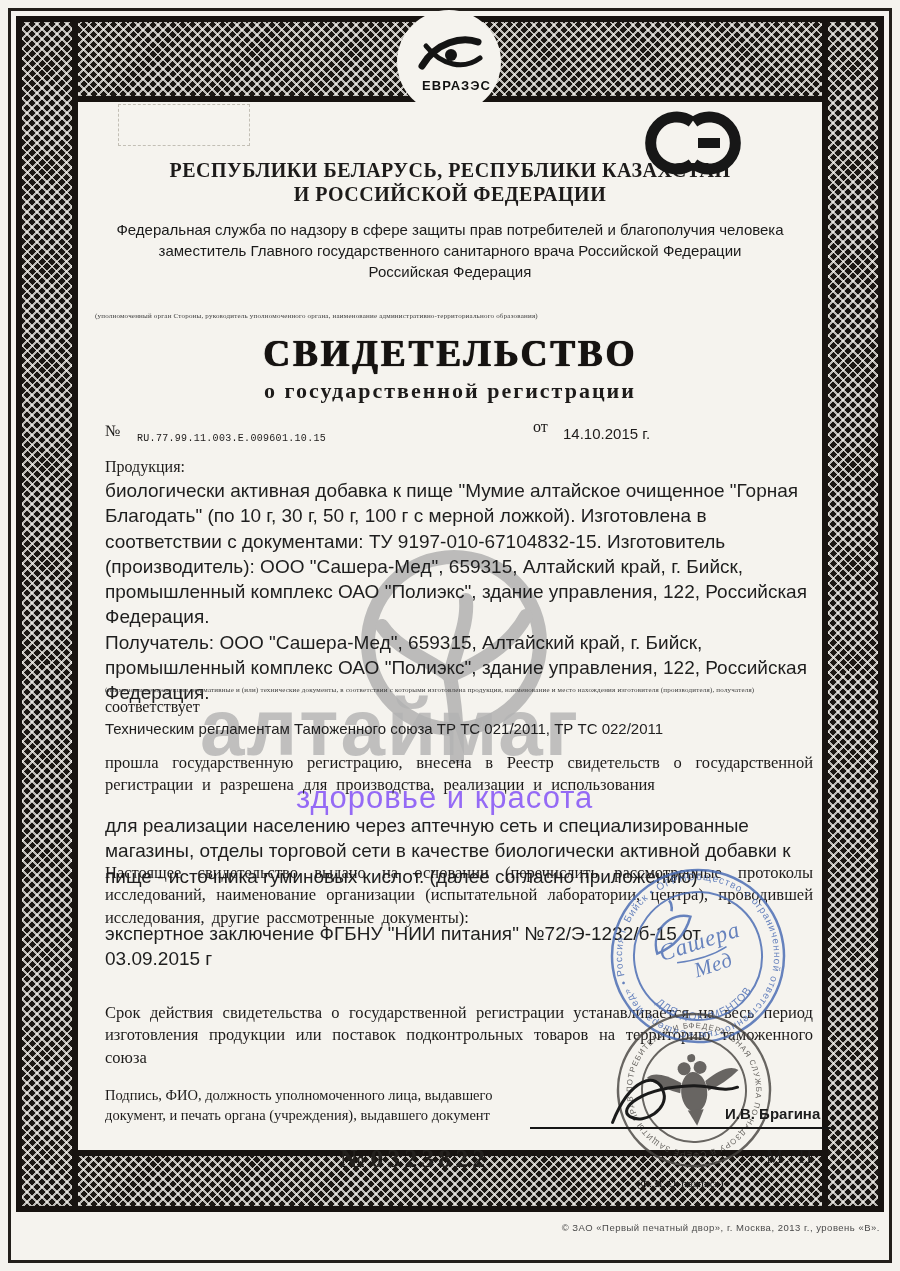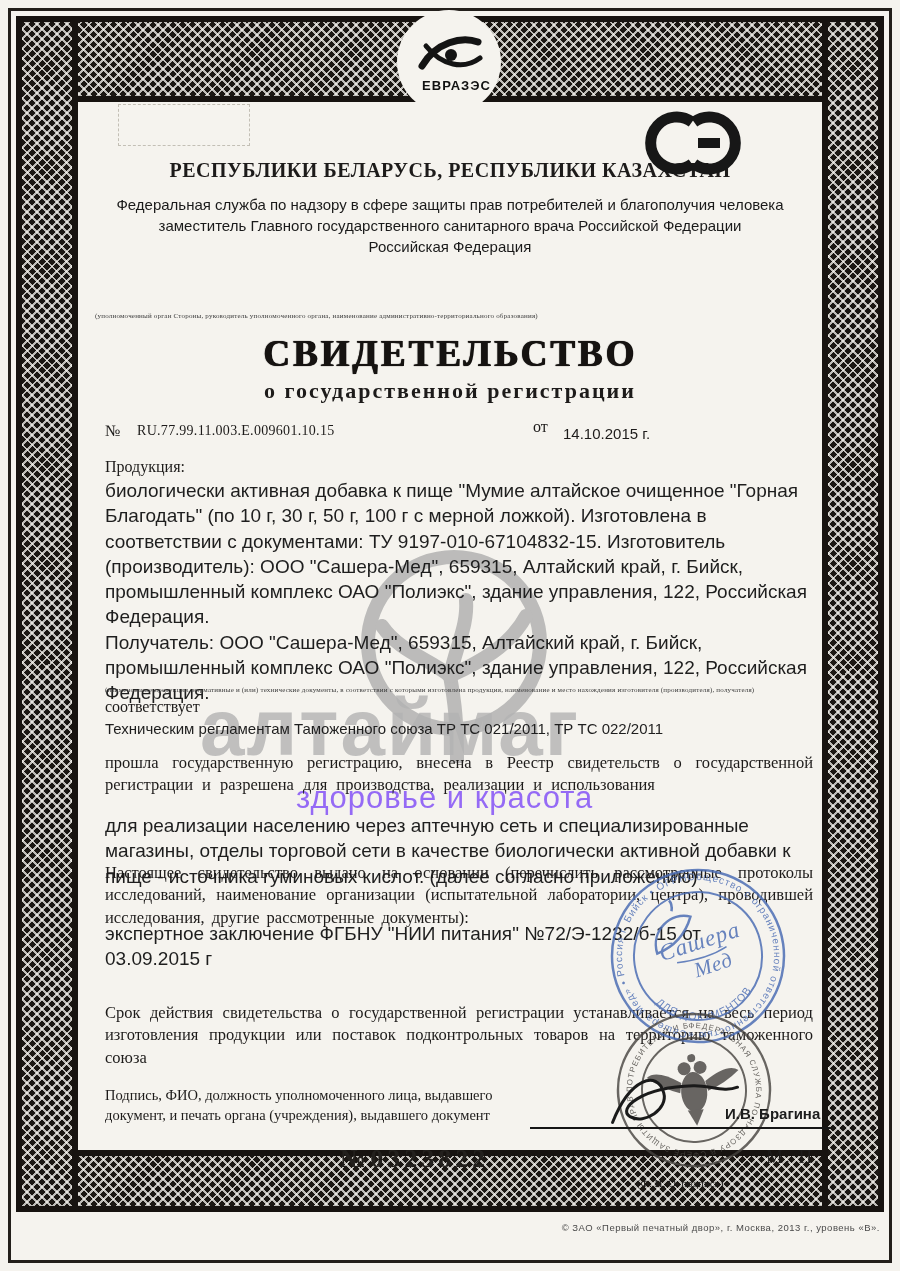--- a/index.html
+++ b/index.html
@@ -26,21 +26,21 @@
   .hdr-s{font-family:"Liberation Sans",sans-serif;font-size:15px;line-height:1.4;margin-top:12px;color:#1a1a1a;}
   .fineprint{font-size:7px;color:#3a3a3a;white-space:nowrap;letter-spacing:.2px;}
   .fp1{position:absolute;left:95px;top:312px;width:710px;text-align:left;}
   .doc-title{position:absolute;left:95px;top:332px;width:710px;text-align:center;
         font-weight:bold;font-size:37px;letter-spacing:3px;color:#161311;
         text-shadow:0 0 1px #161311, 1px 0 0 #161311;}
   .doc-sub{position:absolute;left:95px;top:378px;width:710px;text-align:center;
         font-weight:bold;font-size:22px;letter-spacing:2px;}
   .numrow{position:absolute;left:105px;top:420px;width:700px;font-size:16px;}
   .numrow .no{position:absolute;left:0;top:2px;}
-  .numrow .val{position:absolute;left:32px;top:3px;font-family:Liberation Serif, serif;font-size:14px;letter-spacing:.3px;}
+  .numrow .val{position:absolute;left:32px;top:13px;font-family:Liberation Mono, monospace;font-size:10px;letter-spacing:.3px;}
   .numrow .ot{position:absolute;left:428px;top:-2px;}
   .numrow .date{position:absolute;left:458px;top:5px;font-family:"Liberation Sans",sans-serif;font-size:15px;}
   .block{position:absolute;left:105px;width:708px;z-index:2;}
   .sans{font-family:"Liberation Sans",sans-serif;font-size:19px;line-height:1.33;color:#1e1e1e;}
   .serif-j{font-size:16.5px;line-height:1.35;text-align:justify;word-spacing:5px;}
   .watermark-logo{position:absolute;left:328px;top:548px;z-index:1;opacity:.75;}
   .wm-text1{position:absolute;left:200px;top:682px;z-index:1;font-family:"Liberation Sans",sans-serif;
         font-weight:bold;font-size:80px;color:#b3b3b3;opacity:.8;letter-spacing:2px;}
   .wm-text2{position:absolute;left:296px;top:780px;z-index:1;font-family:"Liberation Sans",sans-serif;
         font-size:31px;color:#8b5cf6;opacity:.9;letter-spacing:1px;}
@@ -80,20 +80,21 @@
   <div class="faint-box"></div>
 
   <svg class="se-mark" width="112" height="72" viewBox="0 0 112 72">
     <path d="M56,16 A26,26 0 1 0 56,58" stroke="#171717" stroke-width="11" fill="none"></path>
     <path d="M58,16 A26,26 0 1 1 58,58" stroke="#171717" stroke-width="11" fill="none"></path>
     <path d="M84,37 H62" stroke="#171717" stroke-width="10" fill="none"></path>
   </svg>
 
   <div class="hdr">
     <div class="hdr-b">РЕСПУБЛИКИ БЕЛАРУСЬ, РЕСПУБЛИКИ КАЗАХСТАН</div>
+    <div class="hdr-b">И РОССИЙСКОЙ ФЕДЕРАЦИИ</div>
     <div class="hdr-s">
       <div>Федеральная служба по надзору в сфере защиты прав потребителей и благополучия человека</div>
       <div>заместитель Главного государственного санитарного врача Российской Федерации</div>
       <div>Российская Федерация</div>
     </div>
   </div>
   <div class="fp1 fineprint">(уполномоченный орган Стороны, руководитель уполномоченного органа, наименование административно-территориального образования)</div>
 
   <div class="doc-title">СВИДЕТЕЛЬСТВО</div>
   <div class="doc-sub">о государственной регистрации</div>

